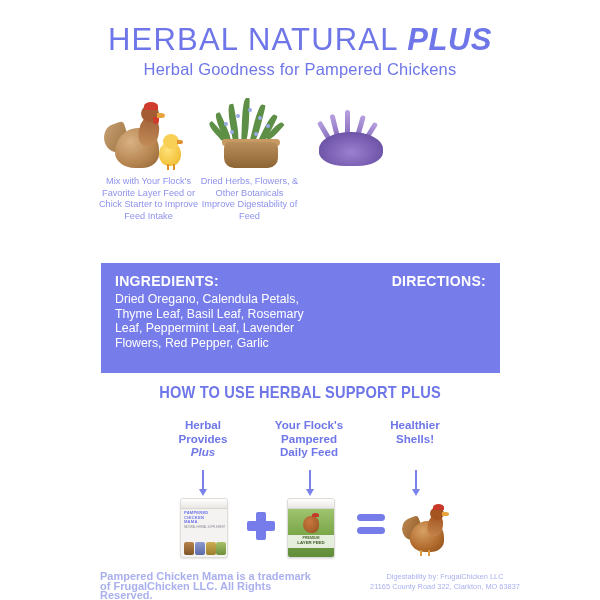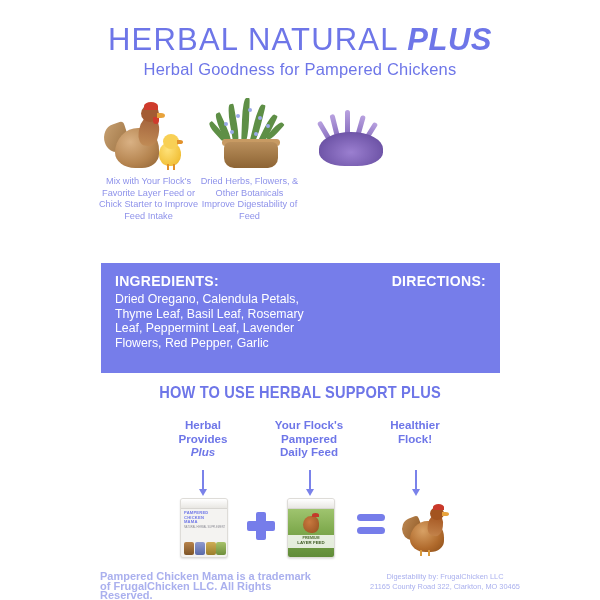--- a/index.html
+++ b/index.html
@@ -254,21 +254,21 @@
       <div>Provides</div>
       <div class="it">Plus</div>
     </div>
     <div class="step-label">
       <div>Your Flock's</div>
       <div>Pampered</div>
       <div>Daily Feed</div>
     </div>
     <div class="step-label">
       <div>Healthier</div>
-      <div>Flock!</div>
+      <div>Shells!</div>
     </div>
   </div>
 
   <div class="arrows">
     <div class="arrow" style="left:52px;top:0;"></div>
     <div class="arrow" style="left:159px;top:0;"></div>
     <div class="arrow" style="left:265px;top:0;"></div>
   </div>
 
   <div class="prodrow">
@@ -318,17 +318,17 @@
 
   </div>
 
   <div class="footer">
     <div class="foot-left">
       <div>Pampered Chicken Mama is a trademark</div>
       <div>of FrugalChicken LLC. All Rights Reserved.</div>
     </div>
     <div class="foot-right">
       <div>Digestability by: FrugalChicken LLC</div>
-      <div>21165 County Road 322, Clarkton, MO 30465</div>
+      <div>21165 County Road 322, Clarkton, MO 63837</div>
     </div>
   </div>
 
 </div>
 
 </body></html>

